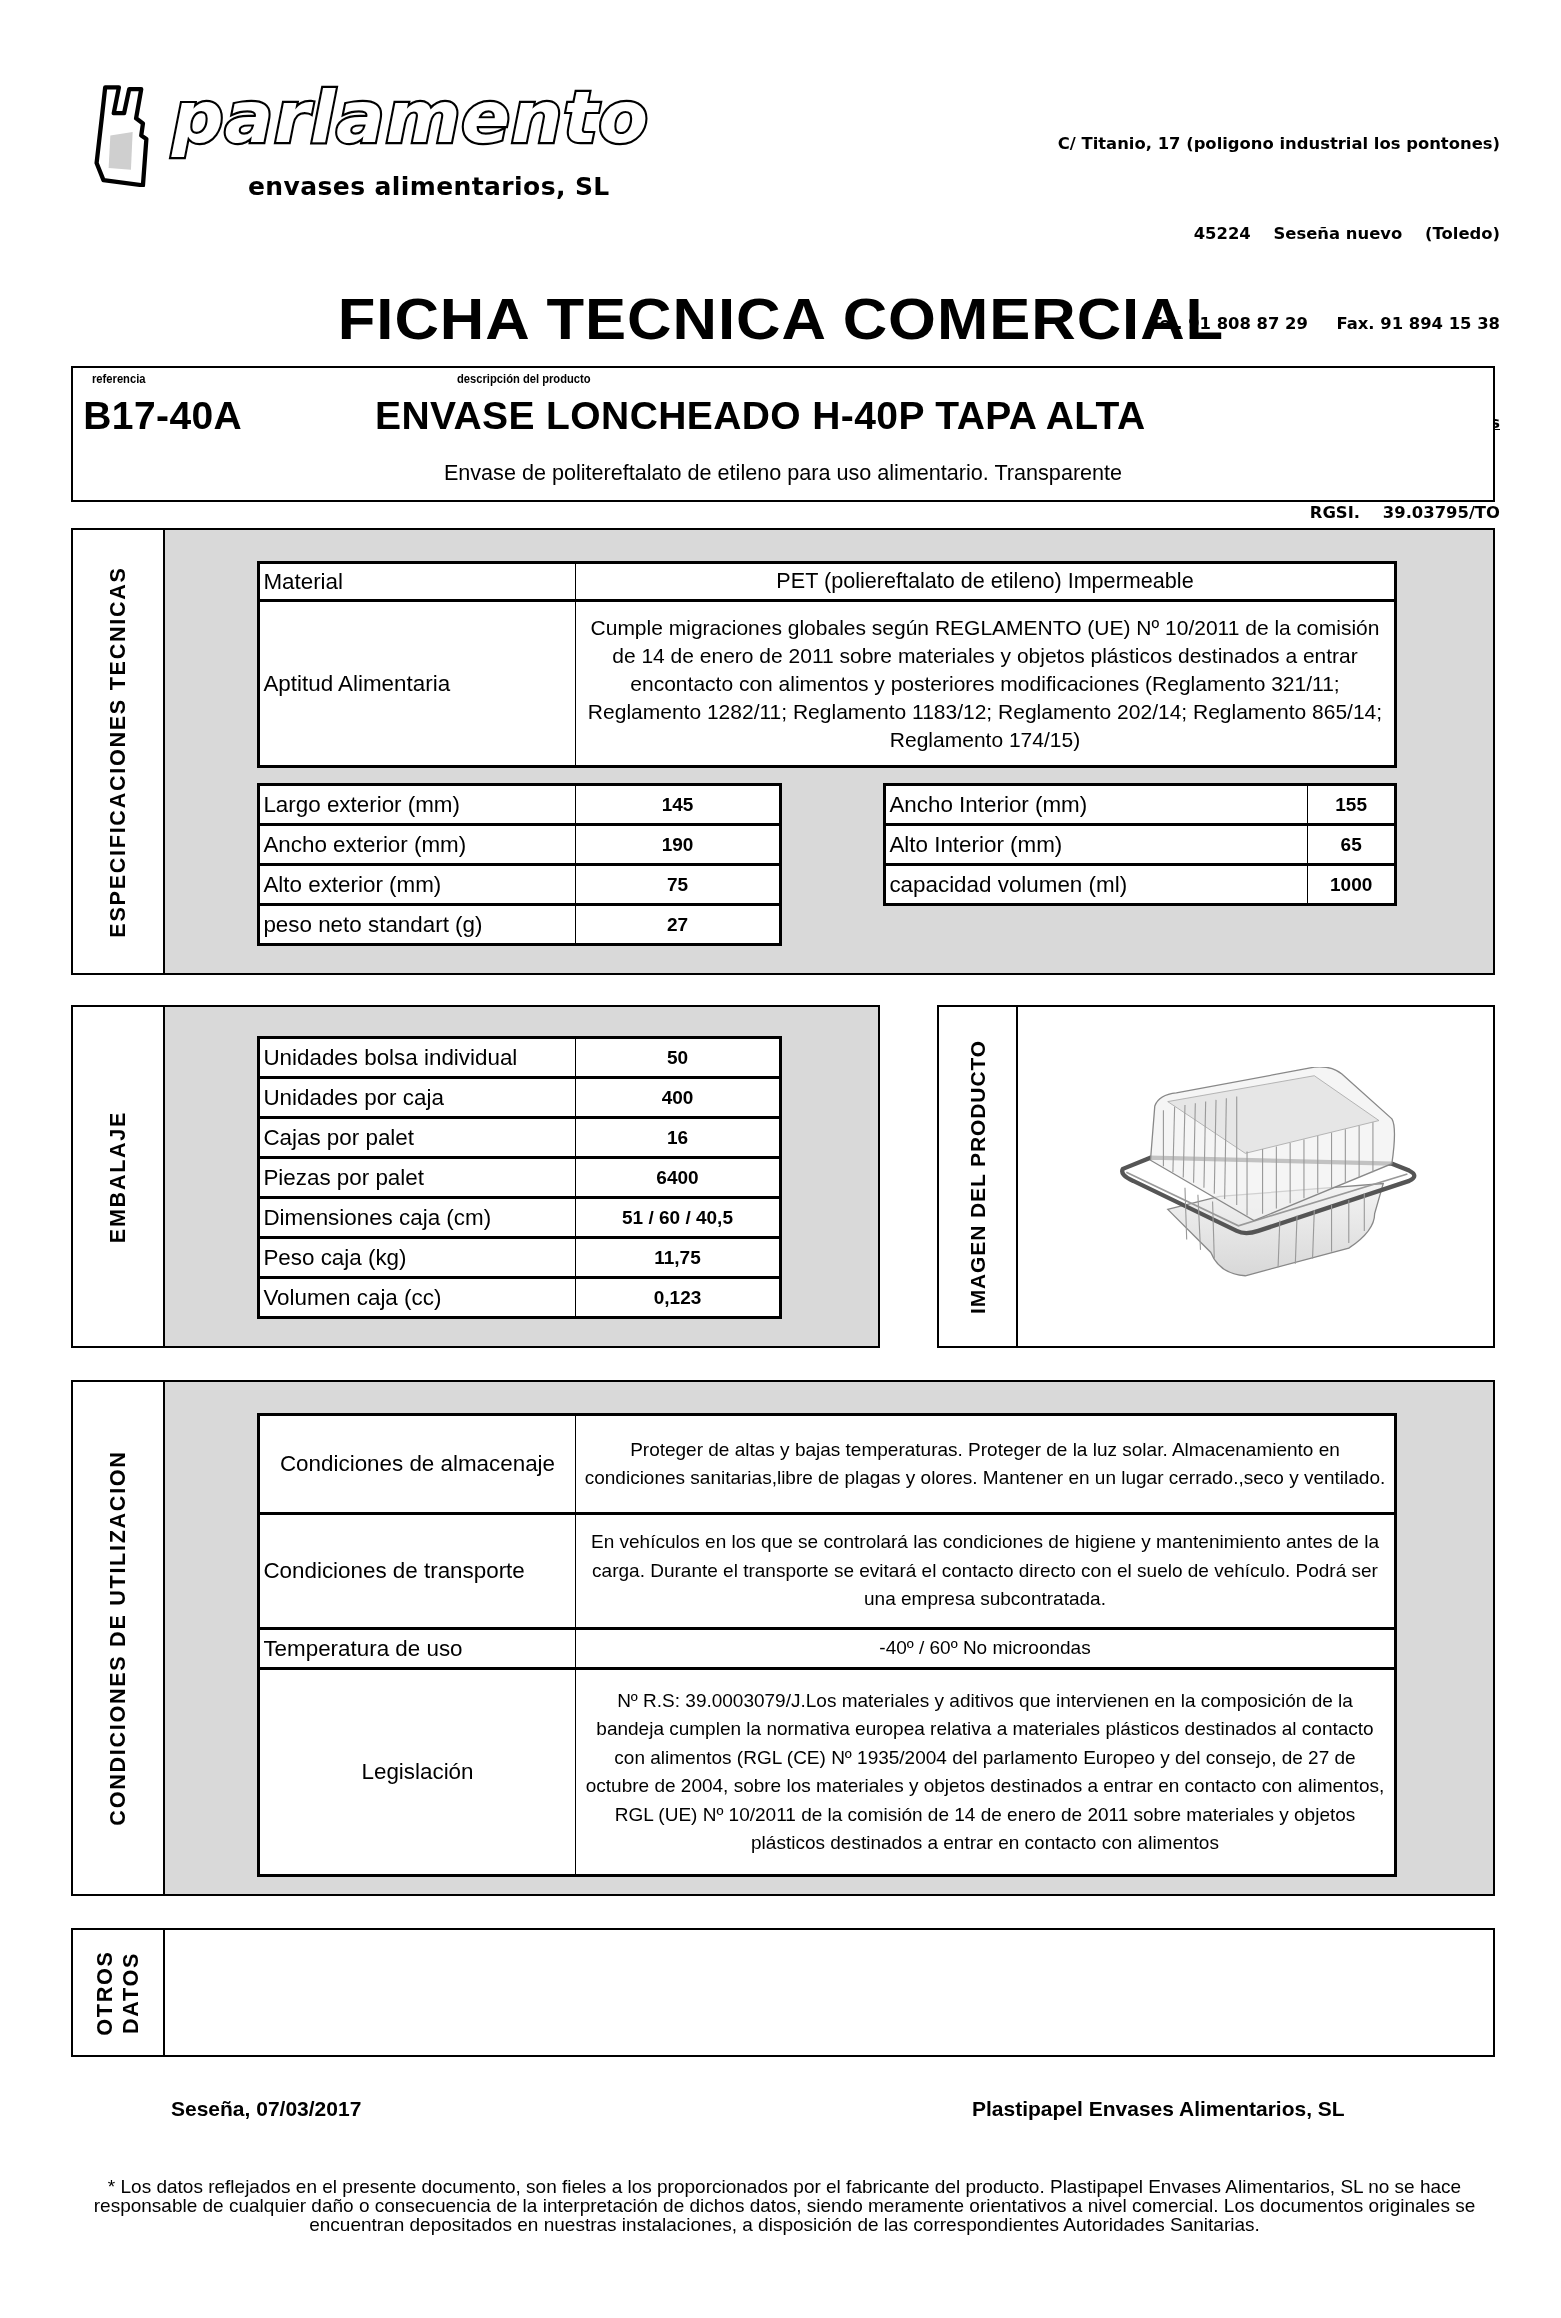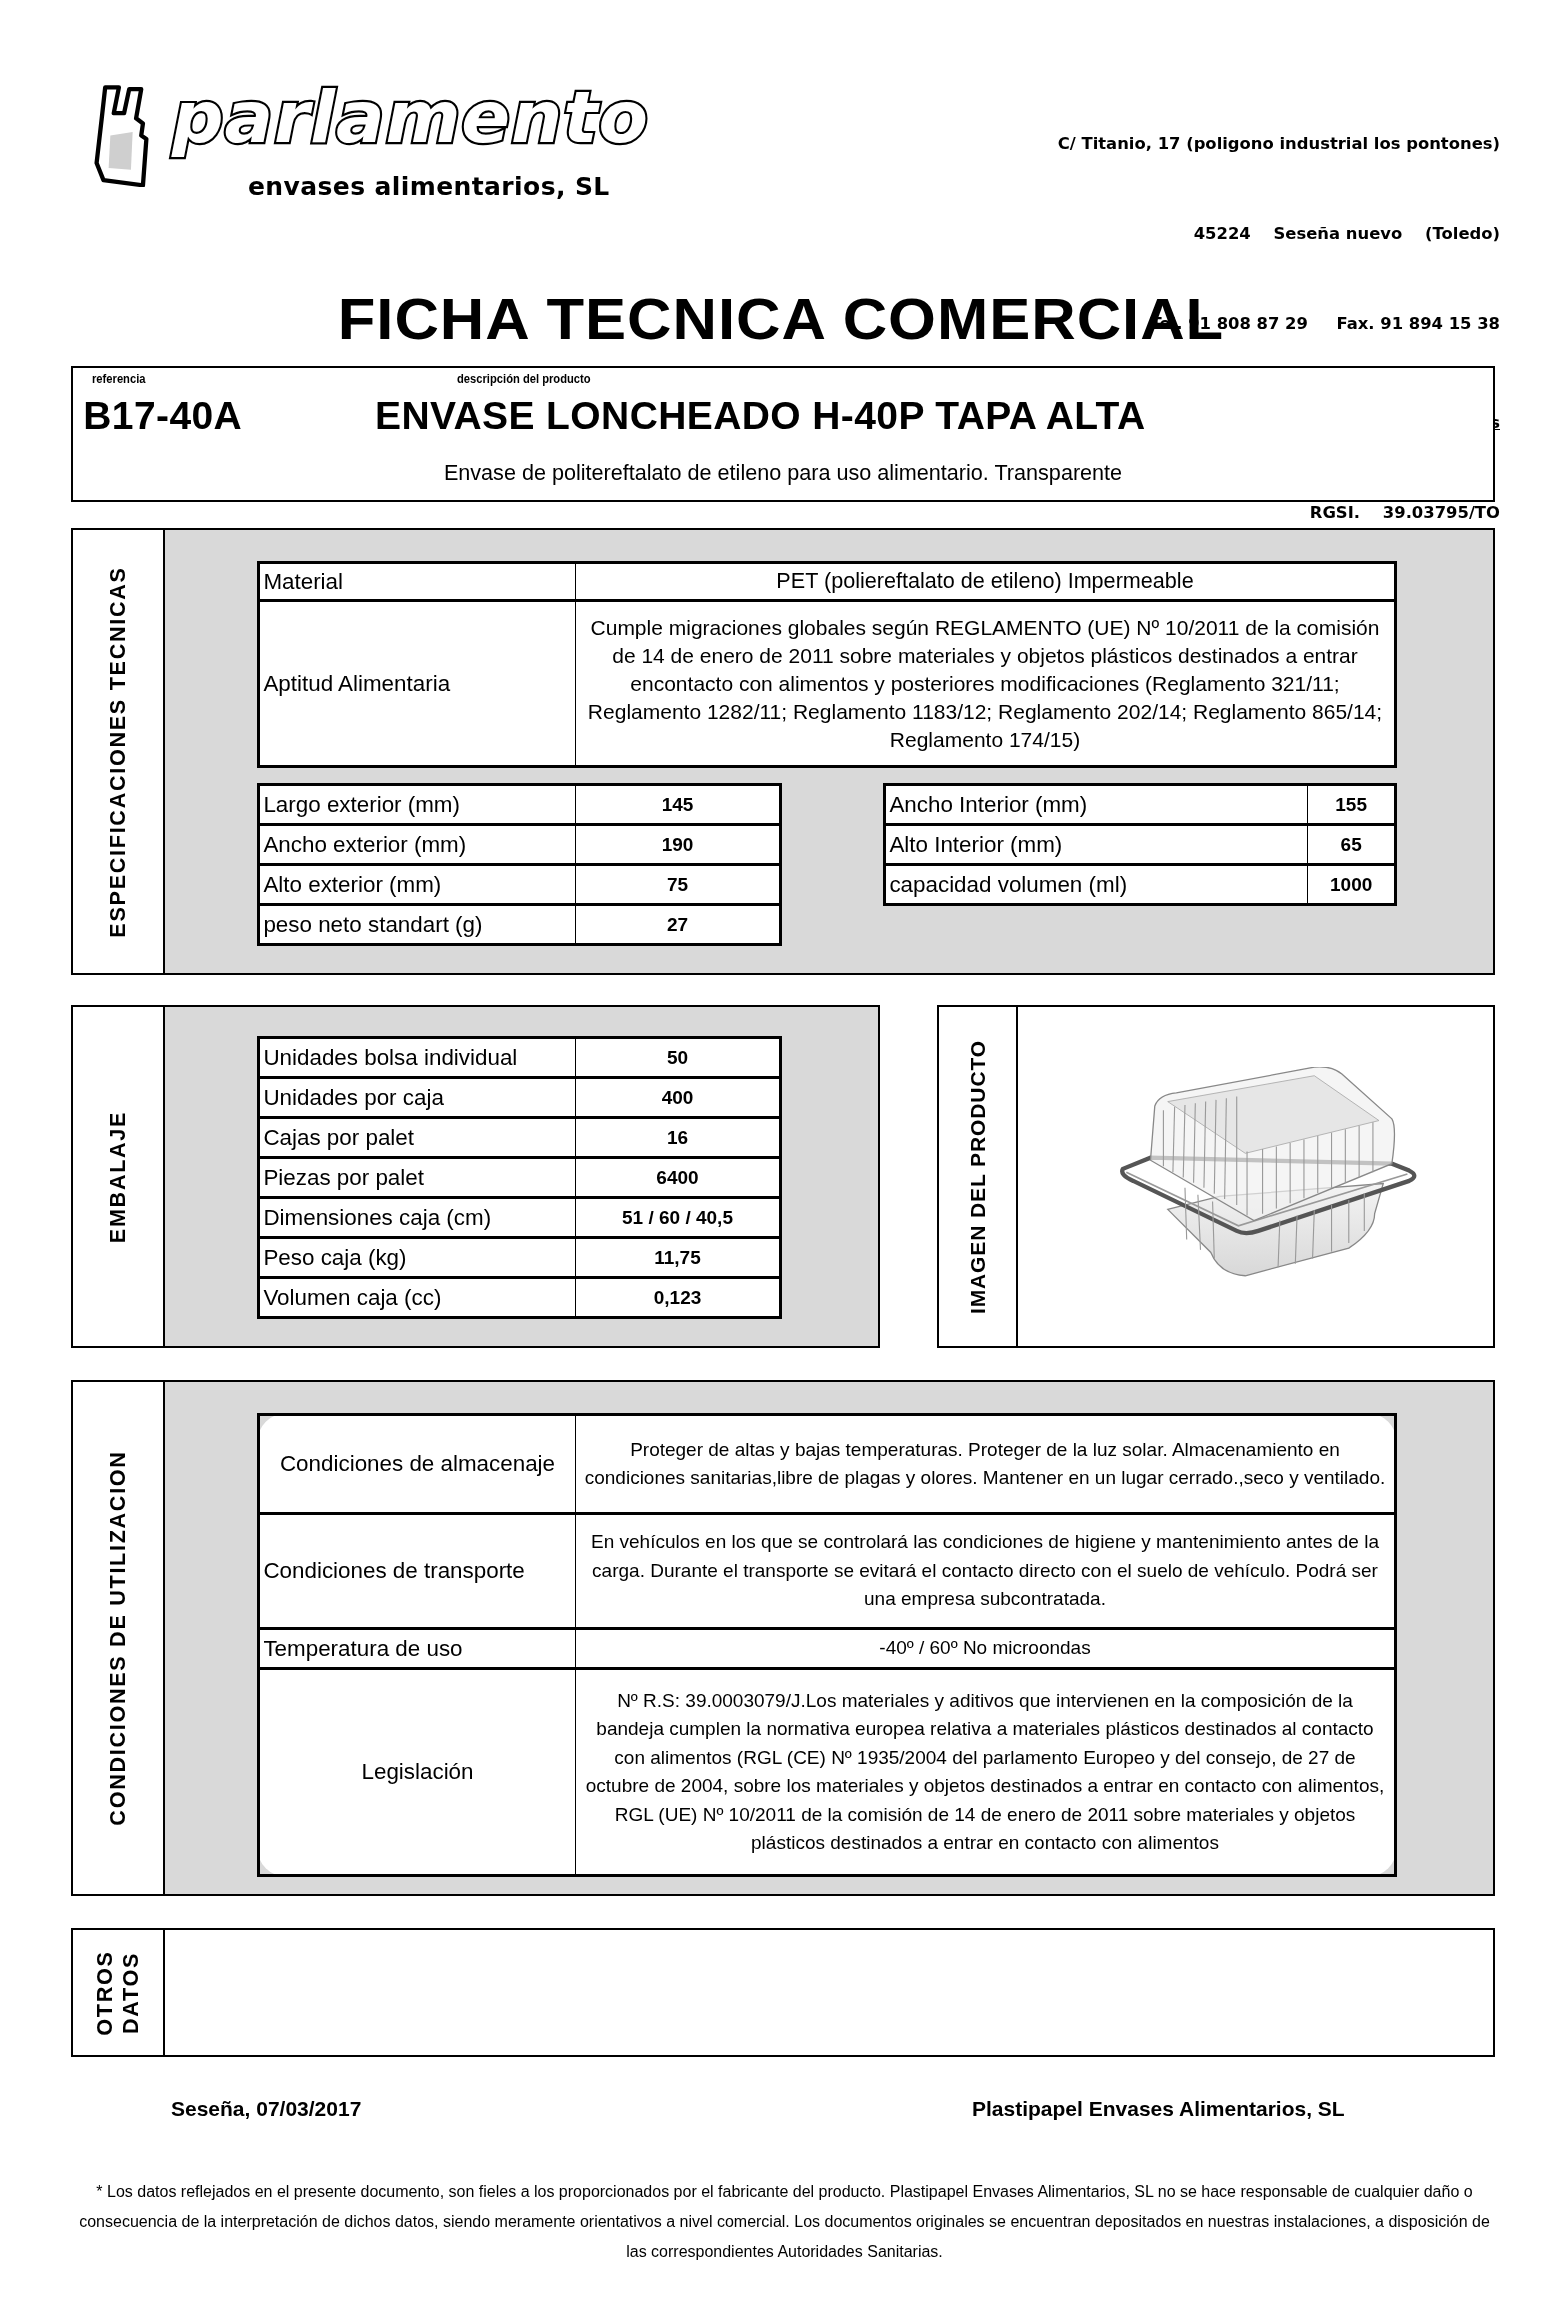--- a/index.html
+++ b/index.html
@@ -55,21 +55,21 @@
   }
 
   table.grid { border-collapse: collapse; background: #fff; position: absolute; }
   table.grid td { border: 3.4px solid #000; font-size: 22.4px; padding: 0 3.4px; vertical-align: middle; }
   table.grid td.lab { border-right-width: 1.7px; }
   table.grid td.val { border-left-width: 1.7px; text-align: center; font-weight: bold; font-size: 19px; }
   table.grid td.txt { border-left-width: 1.7px; text-align: center; font-size: 19px; line-height: 28.5px; padding: 3.4px 7px; }
 
   .footer-date { left: 171px; top: 2097px; font-size: 21px; font-weight: bold; }
   .footer-company { left: 972px; top: 2097px; font-size: 21px; font-weight: bold; }
-  .disclaimer { left: 69px; width: 1431px; top: 2177px; text-align: center; font-size: 16px; line-height: 30px; }
+  .disclaimer { left: 69px; width: 1431px; top: 2177px; text-align: center; font-size: 19px; line-height: 19px; }
 </style>
 </head>
 <body>
 
 <div class="abs logo-wrap">
   <svg class="abs logo-bag" viewBox="0 0 80 120">
     <path d="M14 4 L30 4 L24 34 L36 34 L42 6 L56 6 L50 40 L58 46 L56 60 L62 64 L58 118 L12 112 L4 92 L10 40 Z" fill="#fff" stroke="#000" stroke-width="5" stroke-linejoin="round"></path>
     <path d="M20 60 L46 56 L44 100 L18 98 Z" fill="#cfcfcf"></path>
   </svg>
   <div class="abs logo-word">parlamento</div>
@@ -237,21 +237,21 @@
         <line x1="270" y1="154" x2="270" y2="204"></line>
         <line x1="288" y1="146" x2="288" y2="190"></line>
     </g>
   </svg>
 </div>
 
 <div class="abs section" style="left:71px; top:1380px; width:1424px; height:516px;">
   <div class="side">
     <div class="side-text">CONDICIONES DE UTILIZACION</div>
   </div>
-  <table class="grid" style="left:184px; top:31px; width:1140px;border-radius:30px;">
+  <table class="grid" style="left:184px; top:31px; width:1140px;">
     <tbody>
         <tr style="height:99px;">
       <td class="lab" style="width:317px; text-align:center;">Condiciones de almacenaje</td>
       <td class="txt">Proteger de altas y bajas temperaturas. Proteger de la luz solar. Almacenamiento en condiciones sanitarias,libre de plagas y olores. Mantener en un lugar cerrado.,seco y ventilado.</td>
     </tr>
     <tr style="height:115px;">
       <td class="lab">Condiciones de transporte</td>
       <td class="txt">En vehículos en los que se controlará las condiciones de higiene y mantenimiento antes de la carga. Durante el transporte se evitará el contacto directo con el suelo de vehículo. Podrá ser una empresa subcontratada.</td>
     </tr>
     <tr style="height:40px;">

